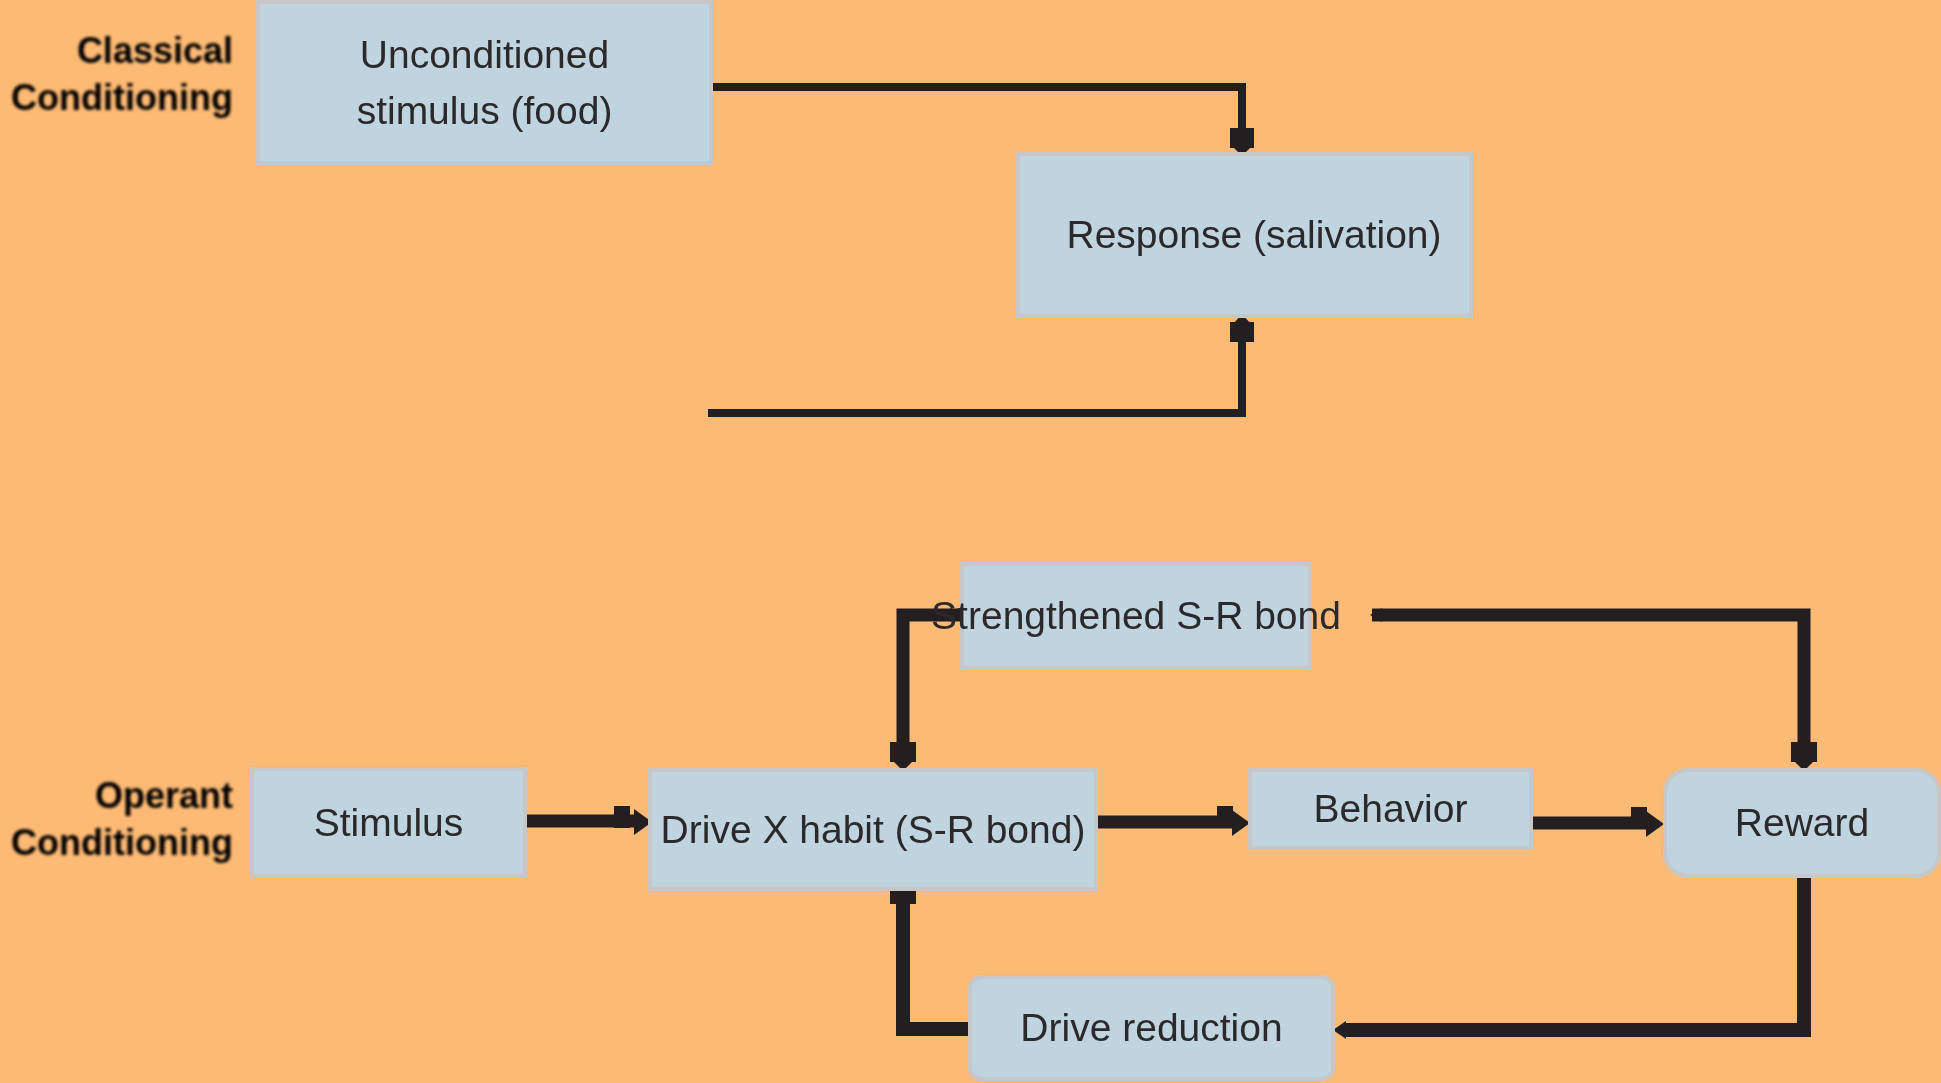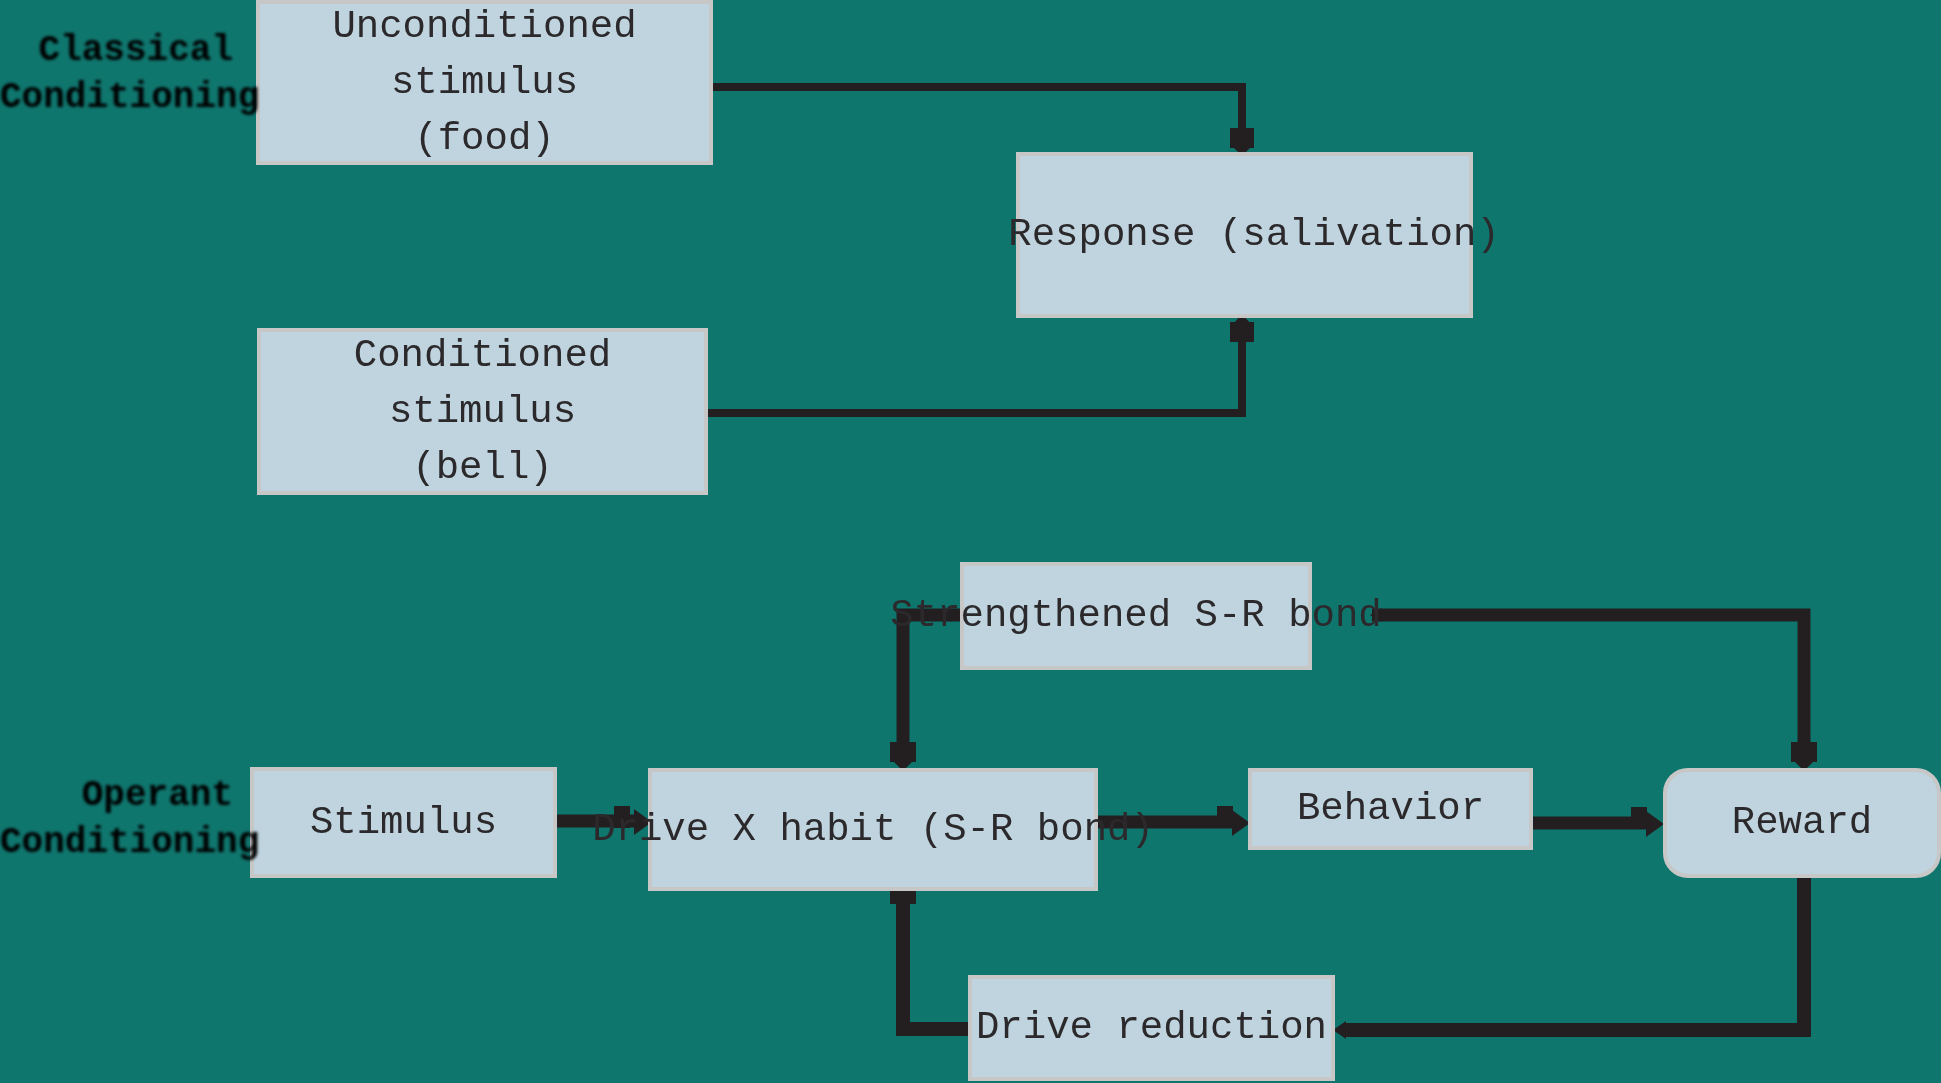--- a/index.html
+++ b/index.html
@@ -1,22 +1,22 @@
 <!DOCTYPE html>
 <html><head>
 <meta charset="utf-8">
 <style>
   html, body { margin: 0; padding: 0; background: #ffffff; }
   .stage {
     position: relative;
     width: 1941px;
     height: 1083px;
-    background: #0f766e;
+    background: #fdba74;
     overflow: hidden;
-    font-family: Liberation Mono, monospace;
+    font-family: Liberation Sans, sans-serif;
   }
   .node {
     position: absolute;
     box-sizing: border-box;
     background: #bfd4de;
     border: 4px solid #c7c7c7;
     display: flex;
     align-items: center;
     justify-content: center;
     text-align: center;
@@ -24,25 +24,25 @@
     line-height: 56px;
     color: #2b292b;
     z-index: 2;
   }
   .node.oneline { white-space: nowrap; }
   .node.wrap { padding: 0 58px; }
   #box-ucs            { left: 256px;  top: 0px;    width: 457px; height: 165px; }
   #box-response       { left: 1016px; top: 152px;  width: 457px; height: 166px; padding-left: 19px; }
   #box-cs             { left: 257px;  top: 328px;  width: 451px; height: 167px; }
   #box-strengthened   { left: 960px;  top: 562px;  width: 352px; height: 108px; }
-  #box-stimulus       { left: 250px;  top: 767px;  width: 307px; height: 111px; }
+  #box-stimulus       { left: 250px;  top: 767px;  width: 277px; height: 111px; }
   #box-drive-habit    { left: 648px;  top: 768px;  width: 450px; height: 123px; }
   #box-behavior       { left: 1248px; top: 768px;  width: 285px; height: 82px; }
   #box-reward         { left: 1663px; top: 768px;  width: 278px; height: 110px; border-radius: 25px; }
-  #box-drive-reduction{ left: 968px;  top: 975px;  width: 367px; height: 106px; }
+  #box-drive-reduction{ left: 968px;  top: 975px;  width: 367px; height: 106px; border-radius: 13px; }
 
   .side-label {
     position: absolute;
     left: 0;
     width: 233px;
     text-align: right;
     font-size: 36px;
     font-weight: 800;
     line-height: 47px;
     color: #141414;
@@ -139,23 +139,20 @@
     <span>Operant</span>
     <span>Conditioning</span>
   </div>
 
   <div class="node wrap" id="box-ucs">
     <span>Unconditioned stimulus (food)</span>
   </div>
   <div class="node oneline" id="box-response">
     <span>Response (salivation)</span>
   </div>
-  <div class="node wrap" id="box-cs">
-    <span>Conditioned stimulus (bell)</span>
-  </div>
 
   <div class="node oneline" id="box-strengthened">
     <span>Strengthened S-R bond</span>
   </div>
   <div class="node oneline" id="box-stimulus">
     <span>Stimulus</span>
   </div>
   <div class="node oneline" id="box-drive-habit">
     <span>Drive X habit (S-R bond)</span>
   </div>

